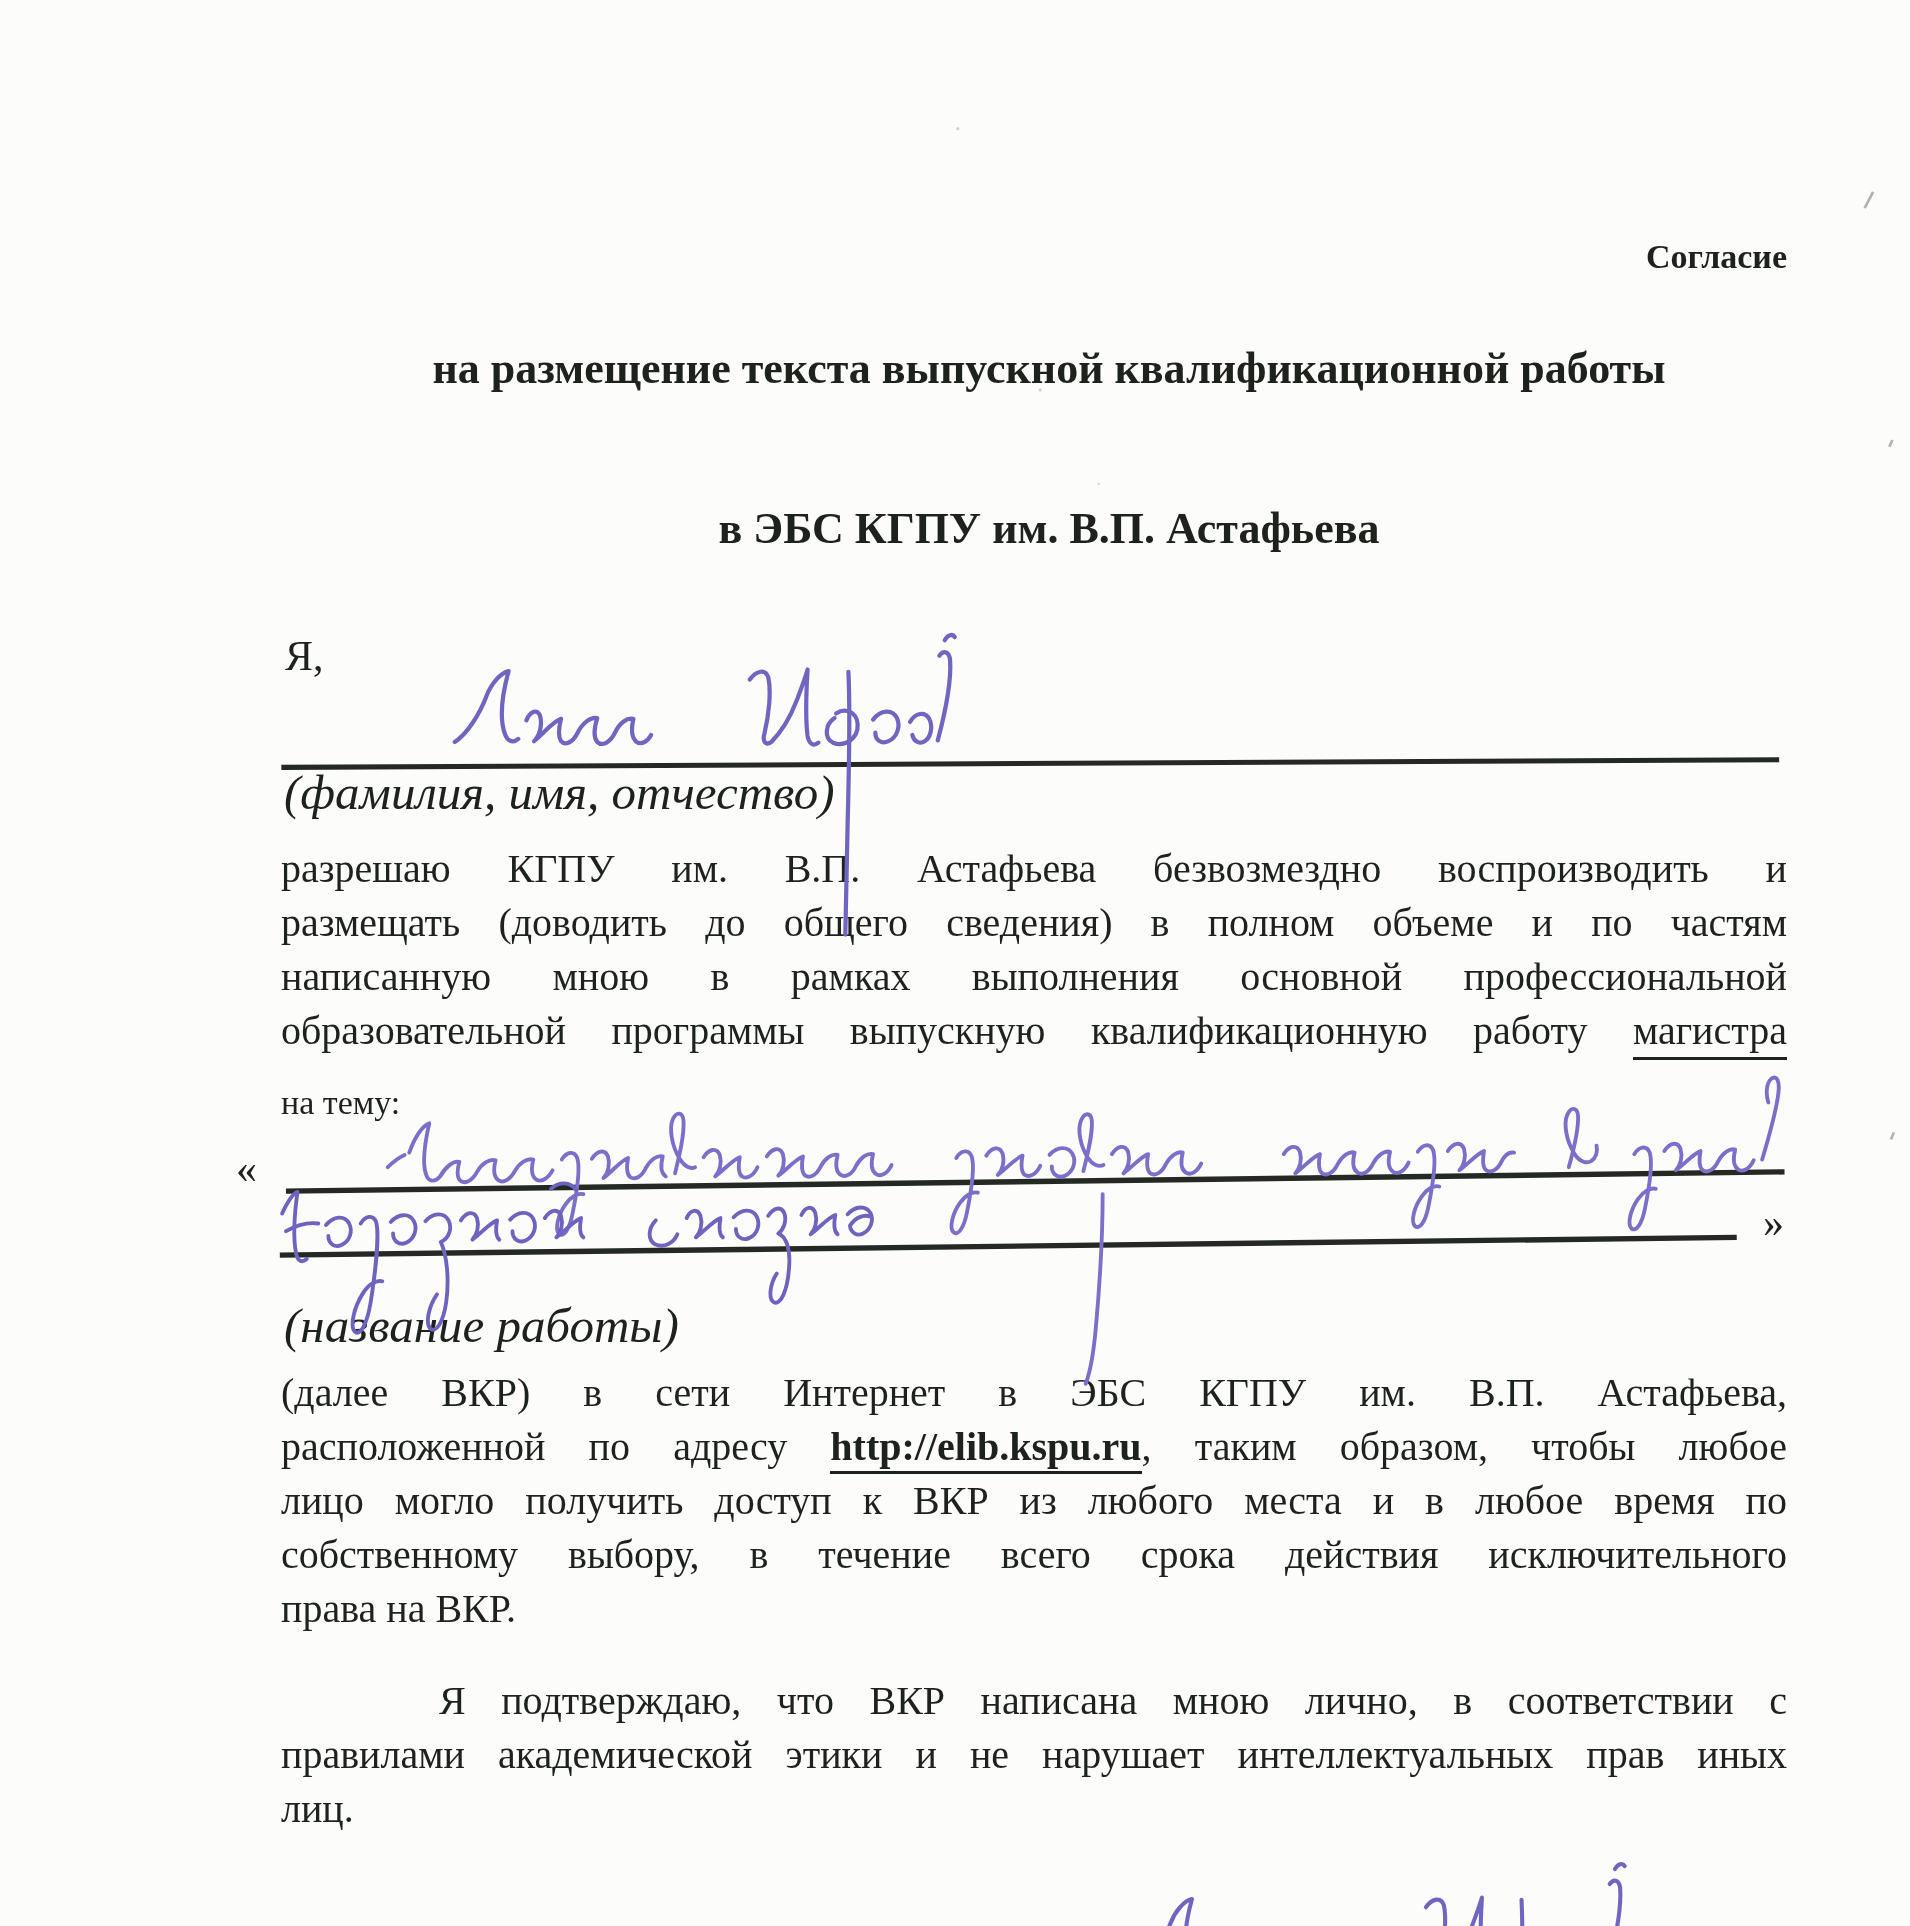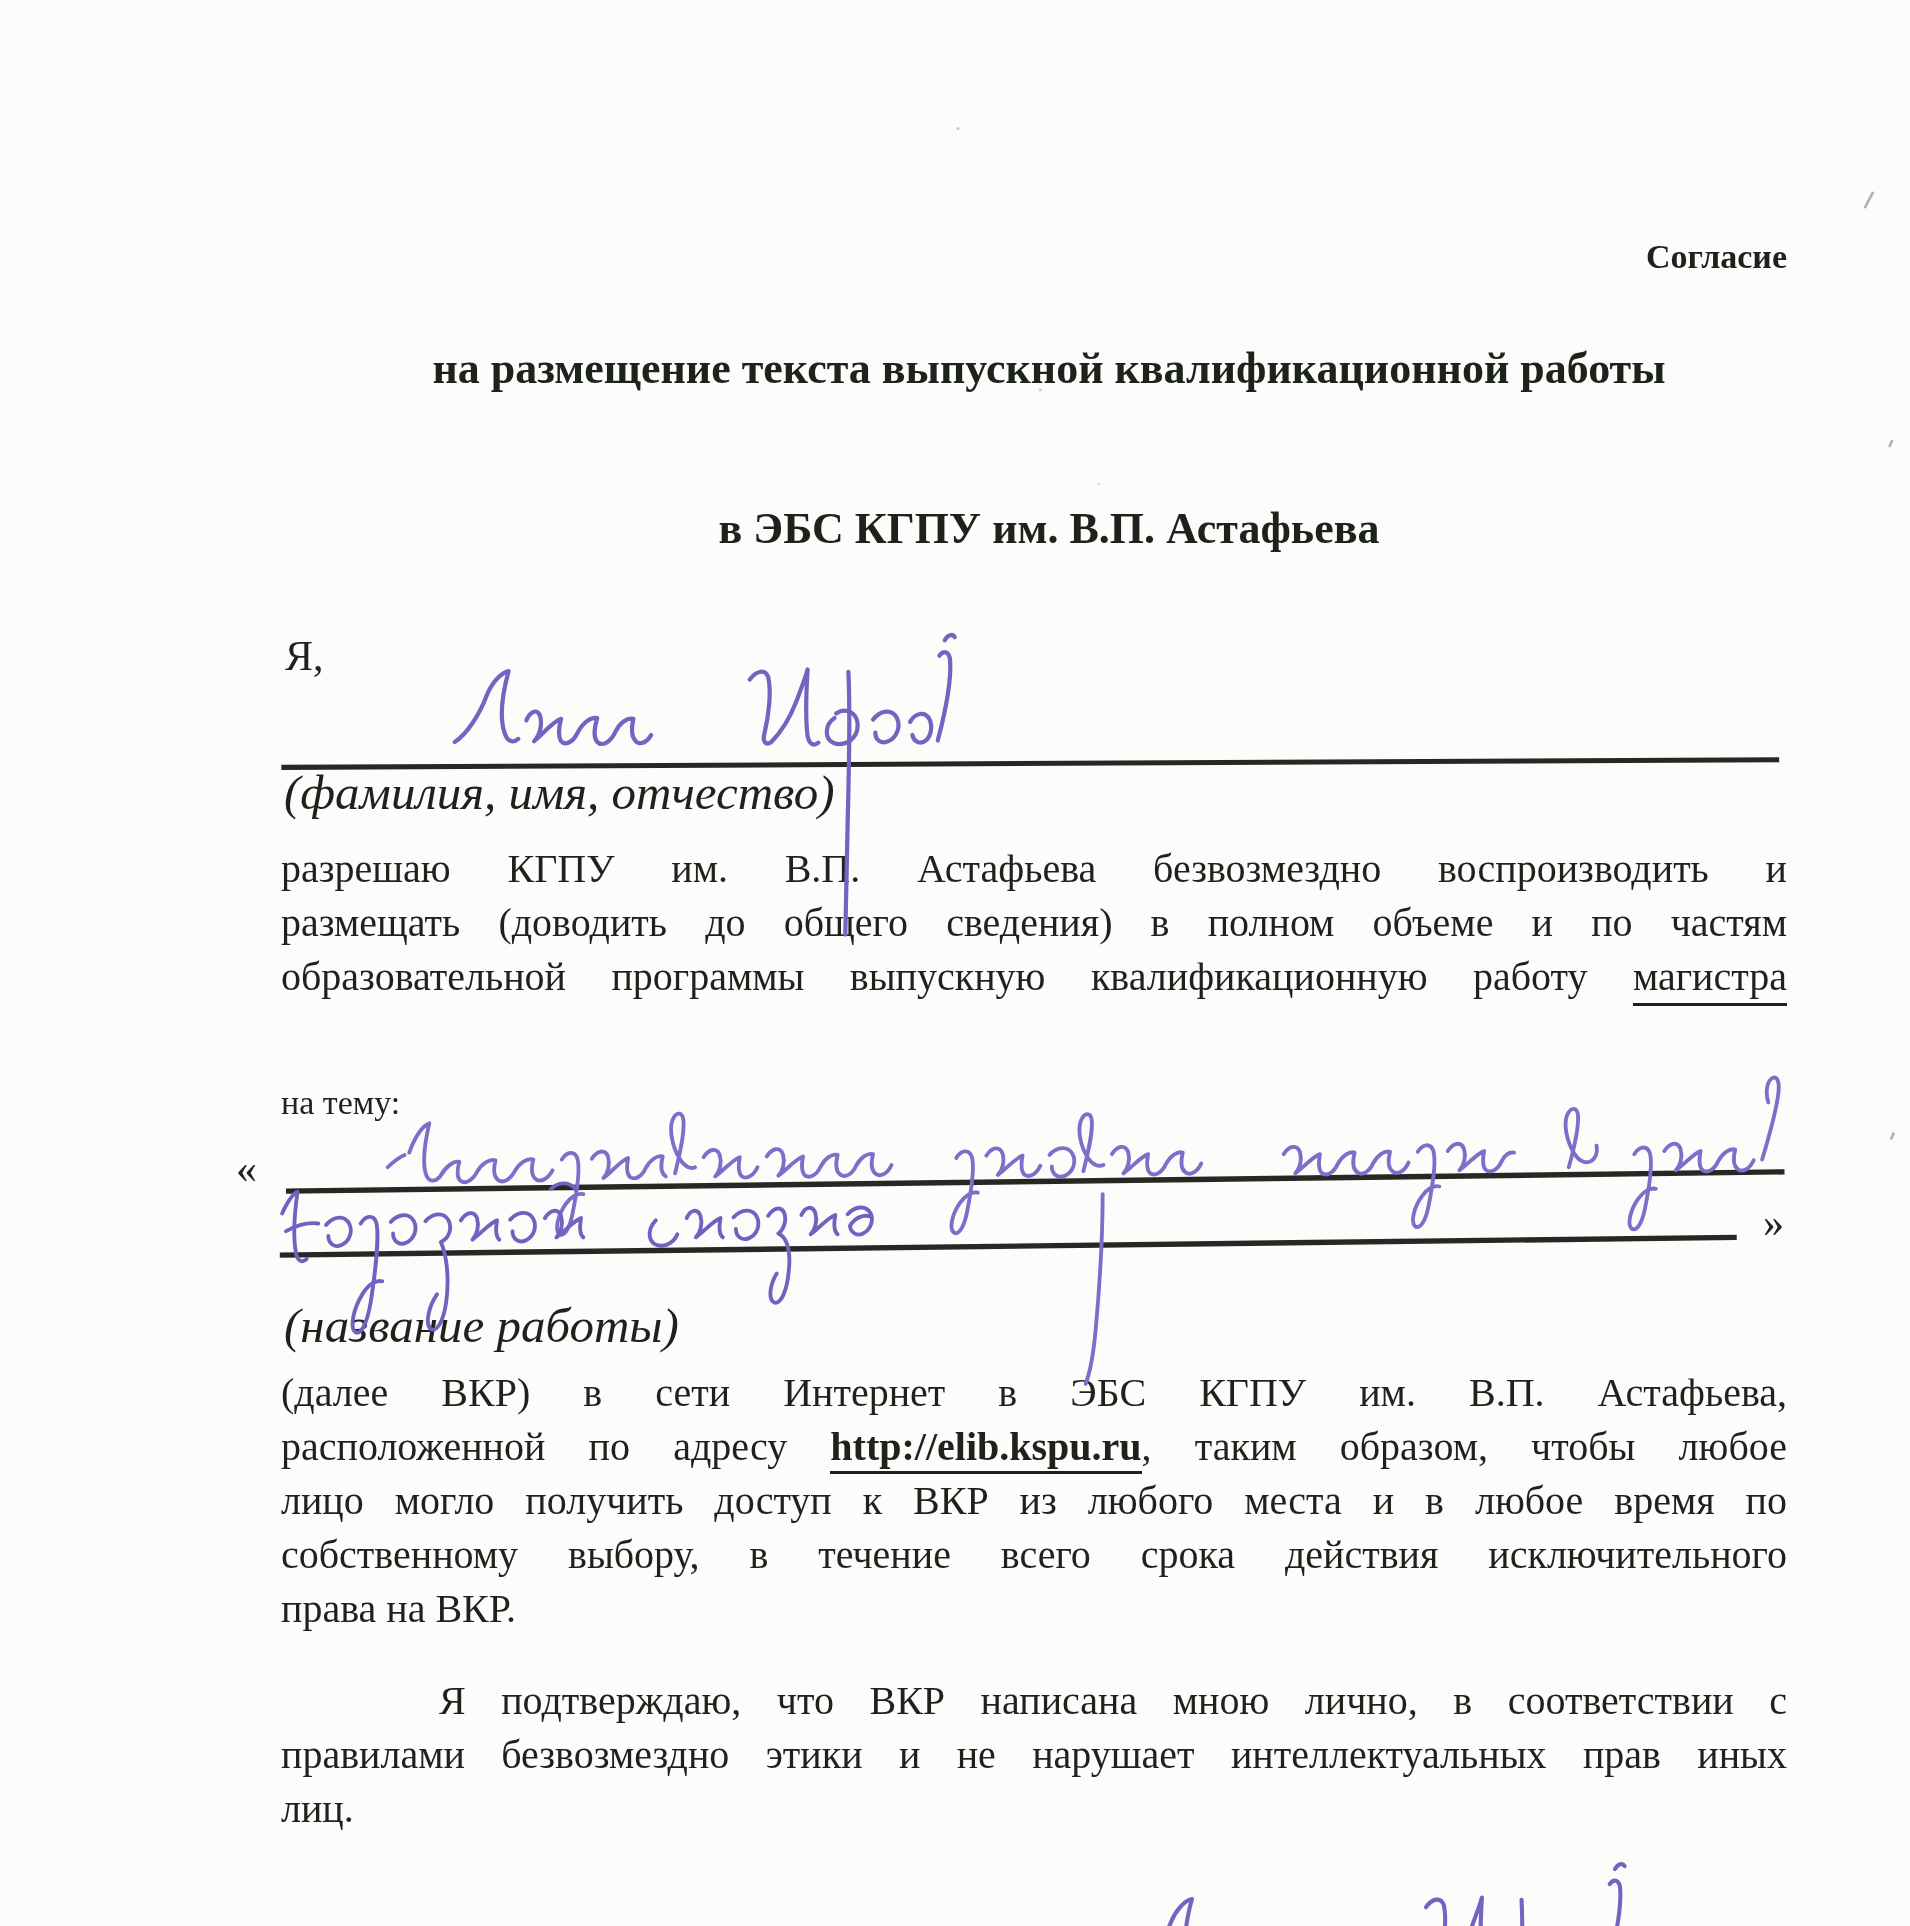--- a/index.html
+++ b/index.html
@@ -34,39 +34,40 @@
   <div class="doc-title" style="top:228px">Согласие</div>
   <div class="doc-sub" style="top:328px">на размещение текста выпускной квалификационной работы</div>
   <div class="doc-sub" style="top:488px">в ЭБС КГПУ им. В.П. Астафьева</div>
 
   <div class="t pronoun" style="left:285px;top:632px">Я,</div>
   <div class="t caption" style="left:284px;top:764px">(фамилия, имя, отчество)</div>
 
   <div class="para" style="top:842px">
     <div class="ln">разрешаю КГПУ им. В.П. Астафьева безвозмездно воспроизводить и</div>
     <div class="ln">размещать (доводить до общего сведения) в полном объеме и по частям</div>
+    <div class="ln">написанную мною в рамках выполнения основной профессиональной</div>
     <div class="ln"><span>образовательной программы выпускную квалификационную работу </span><span class="uline">магистра</span></div>
   </div>
 
   <div class="t body-size" style="left:281px;top:1084px">на тему:</div>
   <div class="t quote" style="left:236px;top:1145px">«</div>
   <div class="t quote" style="left:1763px;top:1199px">»</div>
   <div class="t caption" style="left:284px;top:1297px">(название работы)</div>
 
   <div class="para" style="top:1366px">
     <div class="ln">(далее ВКР) в сети Интернет в ЭБС КГПУ им. В.П. Астафьева,</div>
     <div class="ln"><span>расположенной по адресу </span><span class="url">http://elib.kspu.ru</span><span>, таким образом, чтобы любое</span></div>
     <div class="ln">лицо могло получить доступ к ВКР из любого места и в любое время по</div>
     <div class="ln">собственному выбору, в течение всего срока действия исключительного</div>
     <div class="ln plain">права на ВКР.</div>
   </div>
 
   <div class="para" style="top:1674px">
     <div class="ln indent1">Я подтверждаю, что ВКР написана мною лично, в соответствии с</div>
-    <div class="ln">правилами безвозмездно этики и не нарушает интеллектуальных прав иных</div>
+    <div class="ln">правилами академической этики и не нарушает интеллектуальных прав иных</div>
     <div class="ln plain">лиц.</div>
   </div>
 
   <svg class="overlay" width="1911" height="2702" viewBox="0 0 4960 7014">
     <defs>
       <g id="hwname" class="ink" stroke="#7165c2" stroke-width="11">
         <path d="M 0 0 C 30 -18 64 -70 82 -118 C 95 -152 120 -180 140 -184 C 124 -126 116 -62 130 -22 C 136 -2 151 4 165 -8"></path>
         <path d="M 186 -56 C 196 -80 216 -88 222 -66 C 228 -44 220 -16 206 -2 C 230 -22 254 -52 276 -60 C 270 -36 268 -14 276 -2 C 286 10 306 2 318 -22 C 332 -50 354 -66 370 -62 C 362 -36 360 -12 370 0 C 382 12 404 2 416 -24 C 428 -50 448 -64 464 -60 C 458 -34 460 -10 472 0 C 484 8 500 0 510 -18"></path>
         <path d="M 766 -162 C 784 -186 806 -190 814 -168 C 822 -132 816 -72 804 -22 C 798 0 808 10 822 0 C 848 -26 872 -66 888 -108 C 900 -140 910 -166 916 -188 C 912 -122 910 -62 916 -16 C 920 6 932 12 944 2"></path>
         <path d="M 986 -62 C 962 -46 958 -10 982 2 C 1012 14 1048 -8 1046 -46 C 1044 -78 1014 -90 990 -74"></path>

